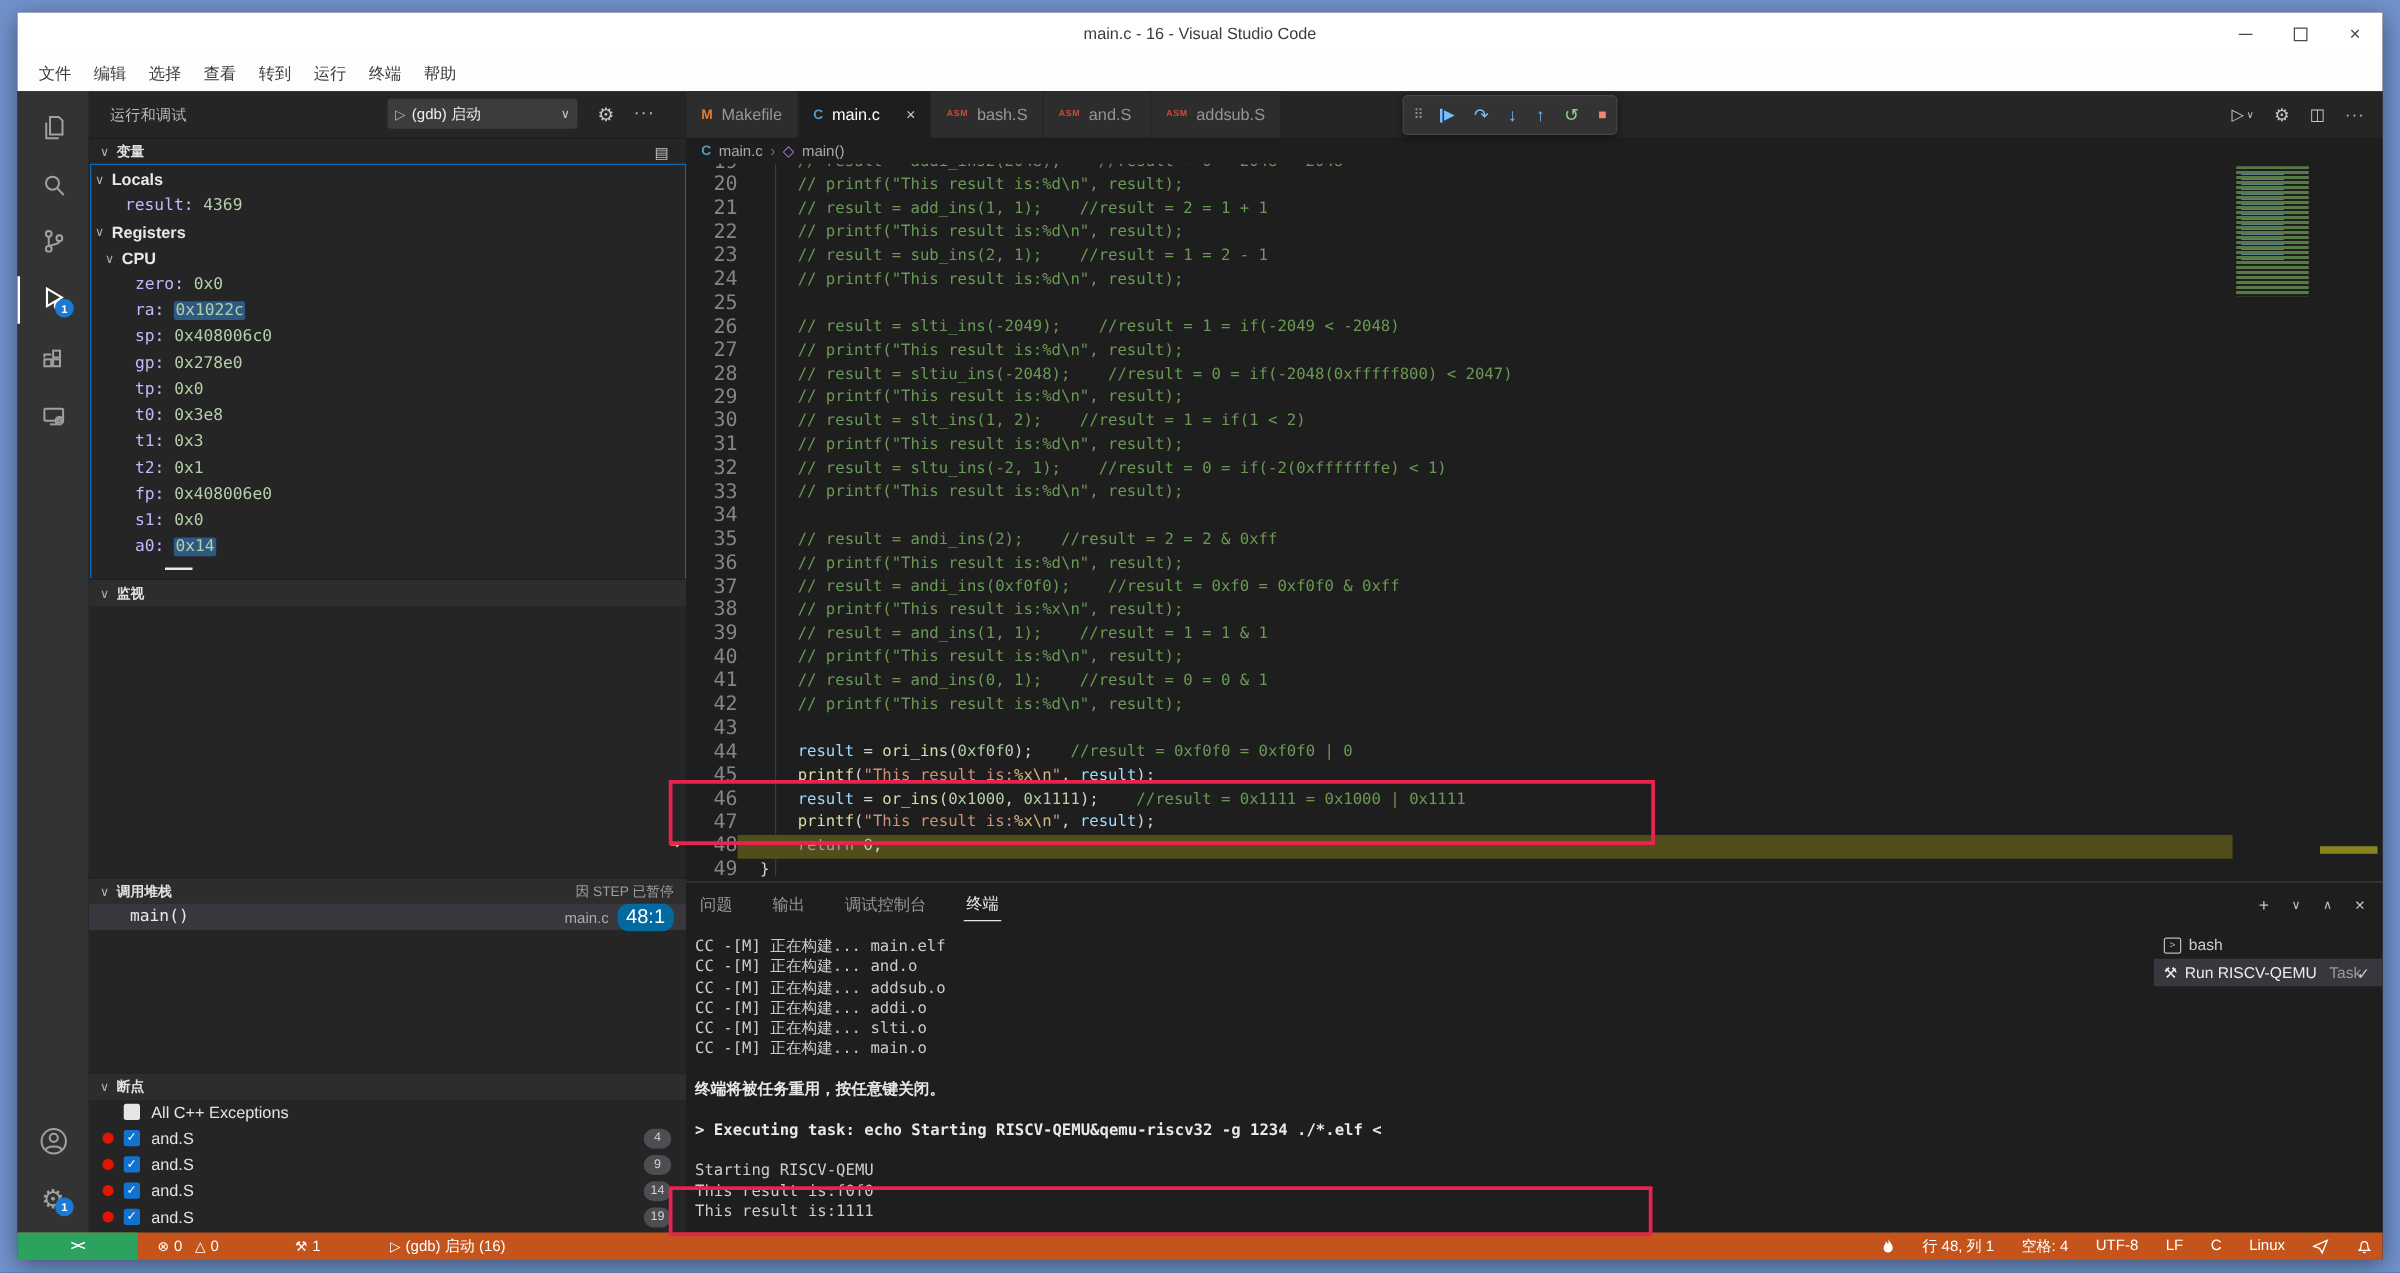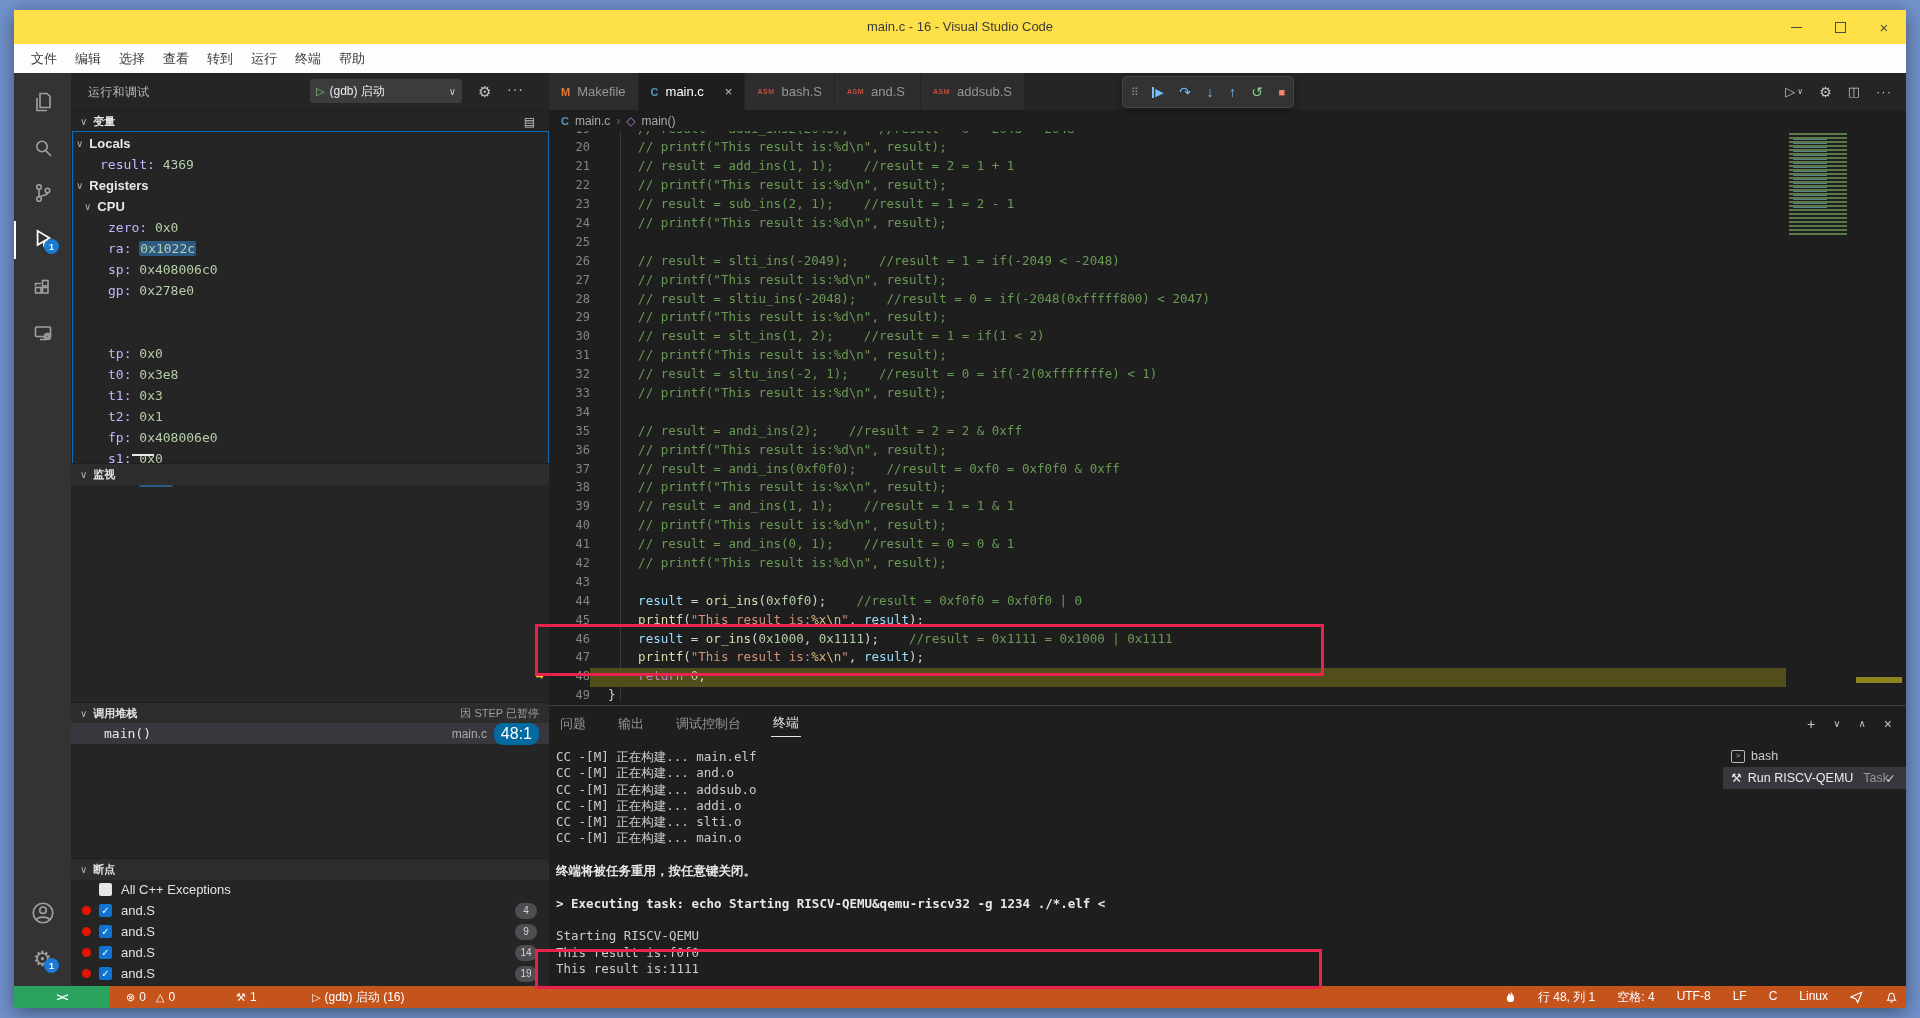--- a/index.html
+++ b/index.html
@@ -1,21 +1,21 @@
 <!DOCTYPE html>
 <html><head>
 <meta charset="utf-8">
 <style>
   html,body{margin:0;padding:0;background:#7292cd;}
   #screen{position:relative;width:1920px;height:1018px;background:#7292cd;overflow:hidden;
           font-family:"Liberation Sans",sans-serif;-webkit-font-smoothing:antialiased;}
   .abs{position:absolute;}
   
   #window{left:14px;top:10px;width:1892px;height:998px;background:#1e1e1e;box-shadow:0 4px 18px rgba(0,0,0,.45);}
-  #titlebar{left:14px;top:10px;width:1892px;height:34px;background:#fde047;}
+  #titlebar{left:14px;top:10px;width:1892px;height:34px;background:#ffffff;}
   #window-title{width:100%;text-align:center;line-height:34px;font-size:13px;color:#3b3b3b;}
   #win-controls{right:0;top:0;height:34px;display:flex;align-items:center;}
   .win-btn{width:44px;height:34px;display:flex;align-items:center;justify-content:center;color:#4a4a4a;}
   .min-bar{width:11px;height:1px;background:#4a4a4a;}
   .max-box{width:9px;height:9px;border:1px solid #4a4a4a;}
   #menubar{left:14px;top:44px;width:1892px;height:29px;background:#fdfdfd;display:flex;align-items:center;padding-left:8px;box-sizing:border-box;}
   .menu-item{padding:0 9px;font-size:13px;color:#3b3b3b;line-height:29px;cursor:default;}
   
   #activitybar{left:14px;top:73px;width:57px;height:913px;background:#333333;}
   .act-icon{position:absolute;left:0;width:57px;height:40px;display:flex;align-items:center;justify-content:center;opacity:.75;}
@@ -74,21 +74,21 @@
   .tab-close{margin-left:14px;color:#c5c5c5;font-size:13px;}
   #editor-actions{position:absolute;right:14px;top:0;height:37px;display:flex;align-items:center;gap:16px;color:#c5c5c5;}
   #breadcrumb{left:549px;top:110px;width:1357px;height:21px;background:#1e1e1e;display:flex;align-items:center;
               font-size:12px;color:#a9a9a9;gap:6px;padding-left:12px;box-sizing:border-box;z-index:5;}
   #code-bg{left:549px;top:131px;width:1357px;height:574px;background:#1e1e1e;z-index:1;}
   #indent-guide{left:620px;top:131px;width:1px;height:570px;background:#3b3b3b;z-index:2;}
   #current-line{left:590px;top:668px;width:1196px;height:19px;background:#514e1b;z-index:2;}
   #code-lines{left:536px;top:119.5px;width:1250px;z-index:3;}
   .code-line{display:flex;height:18.9px;line-height:18.9px;font-family:"DejaVu Sans Mono",monospace;font-size:12.5px;white-space:pre;}
   .ln-ptr{width:16px;color:#ffcc33;font-weight:bold;text-align:left;font-size:13px;}
-  .ln-num{width:38px;text-align:right;color:#858585;font-size:12px;}
+  .ln-num{width:38px;text-align:right;color:#858585;font-size:16px;}
   .ln-text{margin-left:18px;}
   .tk-comment{color:#6a9955;} .tk-plain{color:#d4d4d4;} .tk-var{color:#9cdcfe;} .tk-fn{color:#dcdcaa;}
   .tk-num{color:#b5cea8;} .tk-str{color:#ce9178;} .tk-esc{color:#d7ba7d;} .tk-kw{color:#c586c0;}
   #minimap{left:1789px;top:133px;width:58px;height:104px;z-index:4;
            background:repeating-linear-gradient(180deg, rgba(106,153,85,.75) 0 2px, rgba(30,30,30,0) 2px 4px);}
   #minimap-inner{position:absolute;left:4px;top:6px;width:34px;height:70px;
            background:repeating-linear-gradient(180deg, rgba(156,220,254,.5) 0 1px, rgba(30,30,30,0) 1px 4px);}
   #ruler-marker{left:1856px;top:677px;width:46px;height:6px;background:#8a851e;z-index:4;}
   #debug-toolbar{left:1122px;top:76px;width:170px;height:30px;background:#333333;border:1px solid #454545;border-radius:4px;
                  box-shadow:0 2px 6px rgba(0,0,0,.4);display:flex;align-items:center;justify-content:space-around;z-index:10;}
@@ -236,21 +236,21 @@
     <div id="var-focus"></div>
     <div id="var-rows">
         <div class="var-row" style="padding-left: 5px;"><span class="chev">∨</span><span class="hlabel">Locals</span></div>
         <div class="var-row" style="padding-left: 29px;"><span class="mono vname">result: </span><span class="mono vval">4369</span></div>
         <div class="var-row" style="padding-left: 5px;"><span class="chev">∨</span><span class="hlabel">Registers</span></div>
         <div class="var-row" style="padding-left: 13px;"><span class="chev">∨</span><span class="hlabel">CPU</span></div>
         <div class="var-row" style="padding-left: 37px;"><span class="mono vname">zero: </span><span class="mono vval">0x0</span></div>
         <div class="var-row" style="padding-left: 37px;"><span class="mono vname">ra: </span><span class="mono vval sel">0x1022c</span></div>
         <div class="var-row" style="padding-left: 37px;"><span class="mono vname">sp: </span><span class="mono vval">0x408006c0</span></div>
         <div class="var-row" style="padding-left: 37px; align-items: center;"><span class="mono vname">gp: </span><span class="mono vval">0x278e0</span></div>
-        <div class="var-row" style="padding-left: 37px; margin-top: 42px;"><span class="mono vname">tp: </span><span class="mono vval">0x0</span></div>
+        <div class="var-row" style="padding-left: 37px;"><span class="mono vname">tp: </span><span class="mono vval">0x0</span></div>
         <div class="var-row" style="padding-left: 37px;"><span class="mono vname">t0: </span><span class="mono vval">0x3e8</span></div>
         <div class="var-row" style="padding-left: 37px;"><span class="mono vname">t1: </span><span class="mono vval">0x3</span></div>
         <div class="var-row" style="padding-left: 37px;"><span class="mono vname">t2: </span><span class="mono vval">0x1</span></div>
         <div class="var-row" style="padding-left: 37px;"><span class="mono vname">fp: </span><span class="mono vval">0x408006e0</span></div>
         <div class="var-row" style="padding-left: 37px;"><span class="mono vname">s1: </span><span class="mono vval">0x0</span></div>
         <div class="var-row" style="padding-left: 37px;"><span class="mono vname">a0: </span><span class="mono vval sel">0x14</span></div>
       </div>
     <div id="var-cursor"></div>
 
     <div class="sect-head" style="top:390px;">

